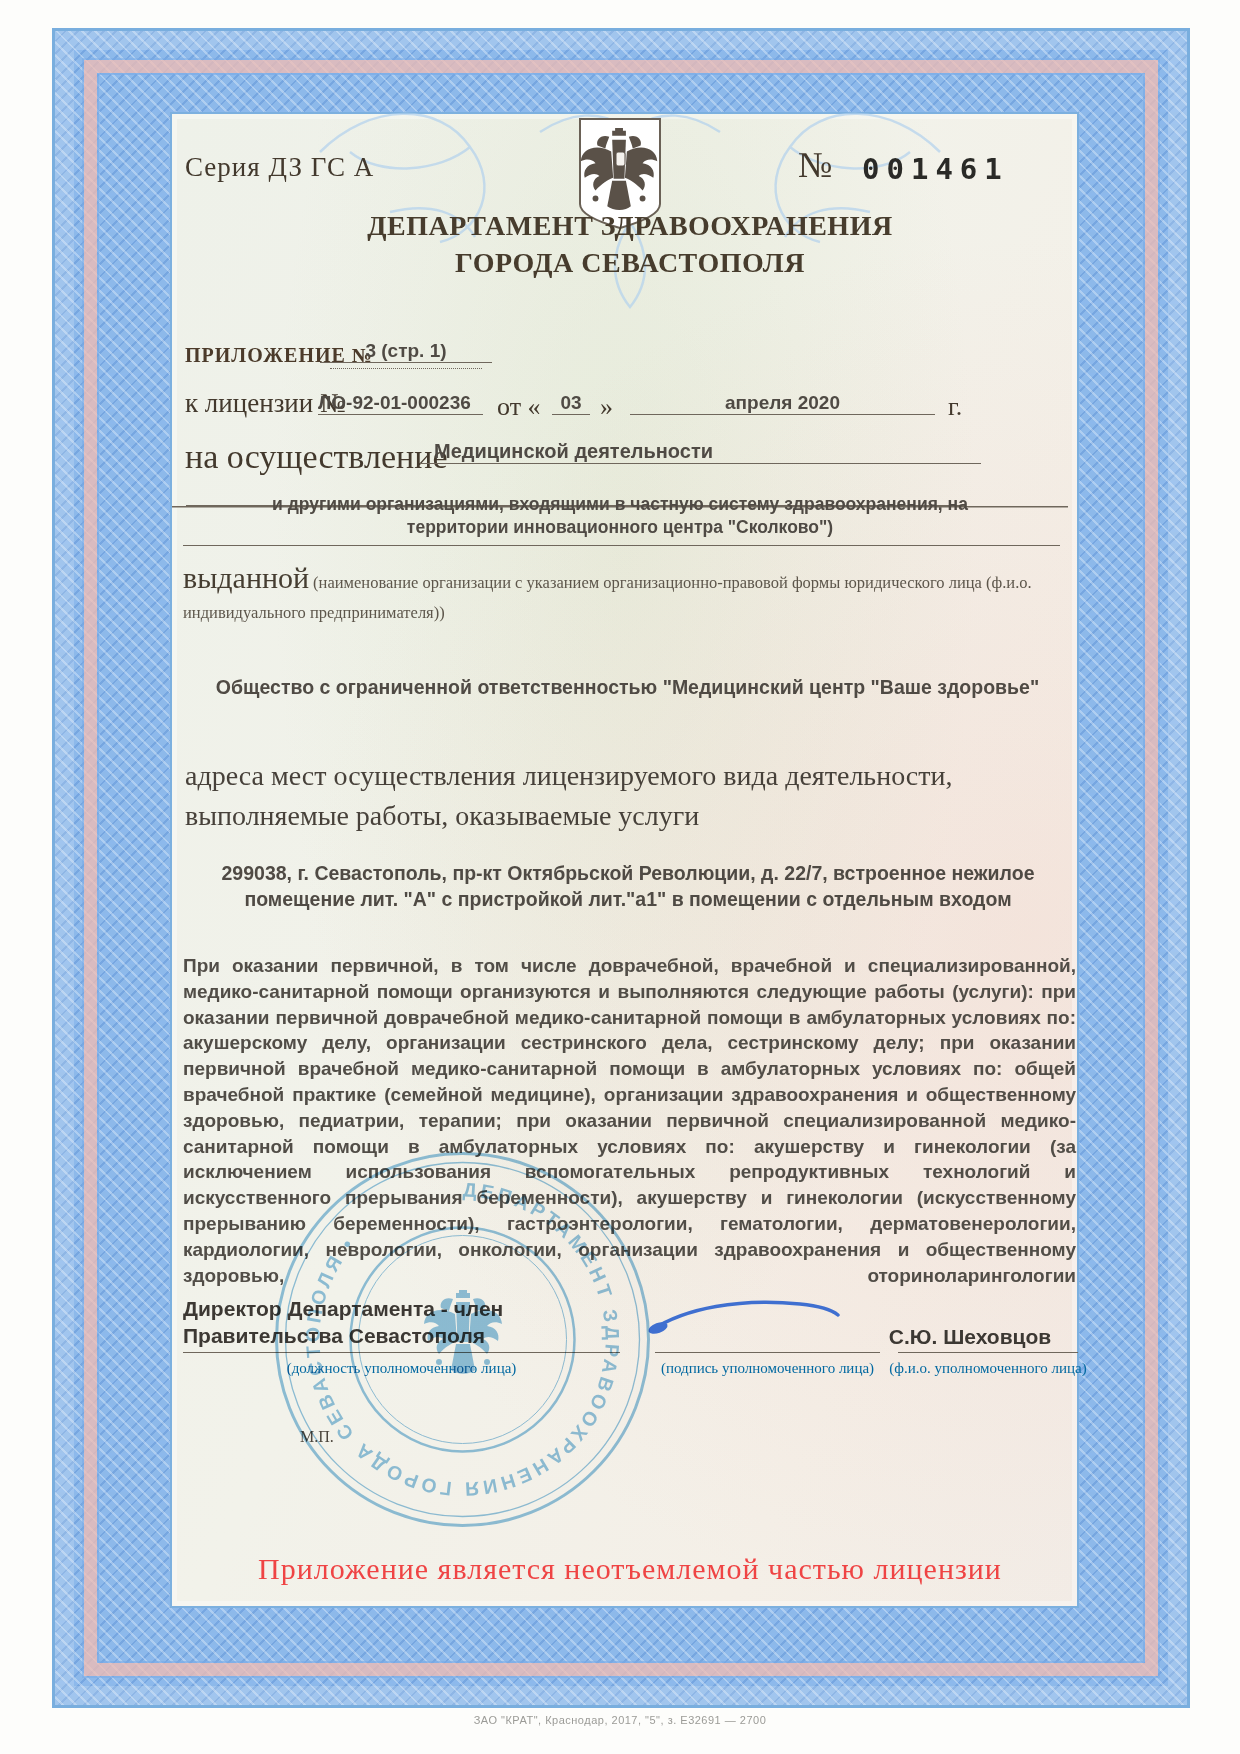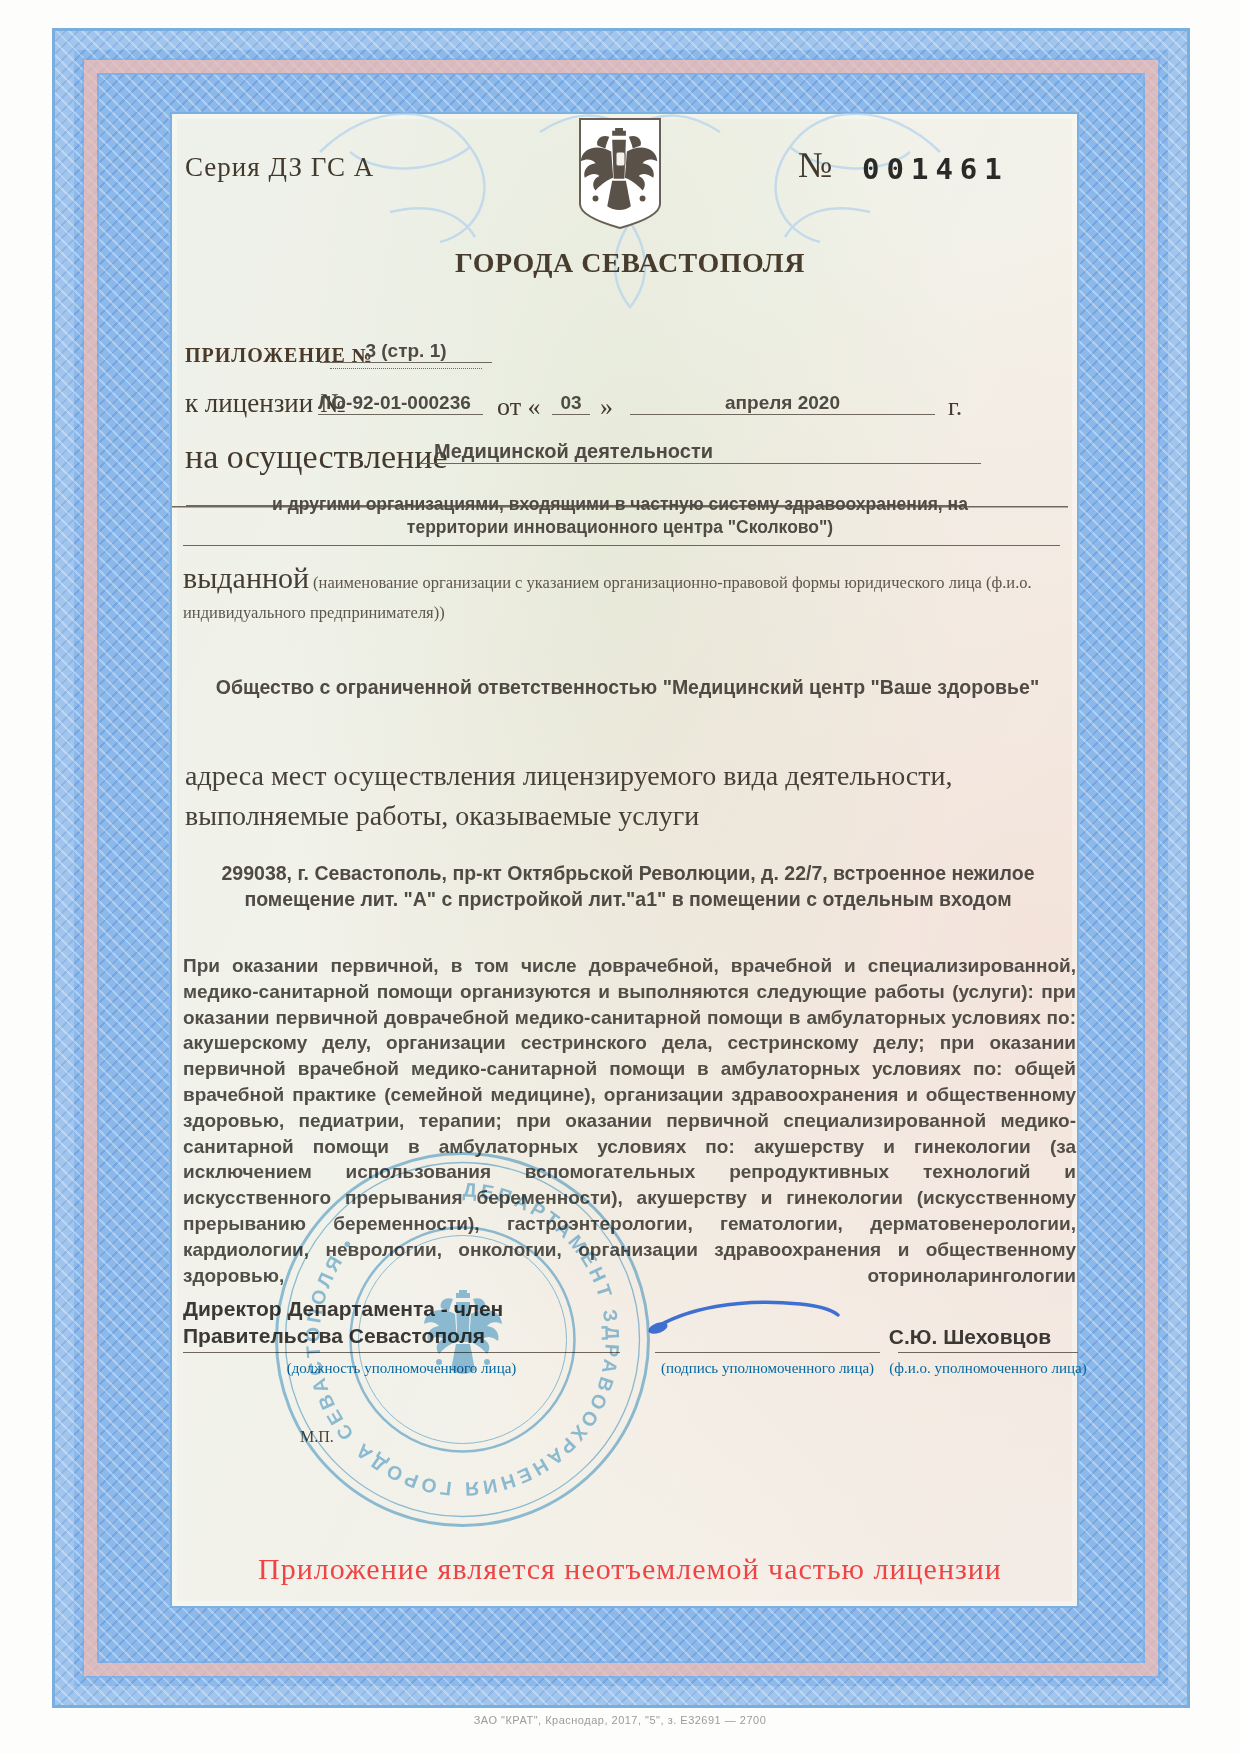--- a/index.html
+++ b/index.html
@@ -75,20 +75,21 @@
   <svg class="abs" style="left:572px;top:116px" width="96" height="115" viewBox="0 0 96 115">
     <path d="M8 3 H88 V88 C88 97 73 105 48 112 C23 105 8 97 8 88 Z" fill="#ffffff" stroke="#6a6156" stroke-width="2"></path>
     <use href="#dblEagle" fill="#5a5148" transform="translate(0,6) scale(0.98)"></use>
     <rect x="44" y="36" width="9" height="14" rx="2" fill="#f5f2ee" stroke="#5a5148"></rect>
   </svg>
 
   <div class="abs serifL" style="left:185px;top:152px;font-size:27px;letter-spacing:1px">Серия ДЗ ГС А</div>
   <div class="abs serifL" style="left:798px;top:144px;font-size:36px">№</div>
   <div class="abs" style="left:862px;top:152px;font-family:'DejaVu Sans Mono',monospace;font-size:29px;letter-spacing:7px;color:#2a2a27;font-weight:600">001461</div>
 
+  <div class="abs serifL" style="left:185px;top:210px;width:890px;text-align:center;font-weight:bold;font-size:28px;letter-spacing:.5px;color:#473c2d">ДЕПАРТАМЕНТ ЗДРАВООХРАНЕНИЯ</div>
   <div class="abs serifL" style="left:185px;top:247px;width:890px;text-align:center;font-weight:bold;font-size:28px;letter-spacing:.5px;color:#473c2d">ГОРОДА СЕВАСТОПОЛЯ</div>
 
   <div class="abs serifL" style="left:185px;top:344px;font-size:20px;font-weight:bold;letter-spacing:1px;color:#4b3a2a">ПРИЛОЖЕНИЕ №</div>
   <div class="ucell" style="left:320px;top:334px;width:172px;height:28px;font-size:19px;justify-content:center">
     <span>3 (стр. 1)</span>
   </div>
   <div class="hline" style="left:330px;top:368px;width:152px;border-bottom-style:dotted;border-bottom-width:1px"></div>
 
   <div class="abs serifL" style="left:185px;top:388px;font-size:27px">к лицензии №</div>
   <div class="ucell" style="left:318px;top:384px;width:165px;height:30px;font-size:19px">

